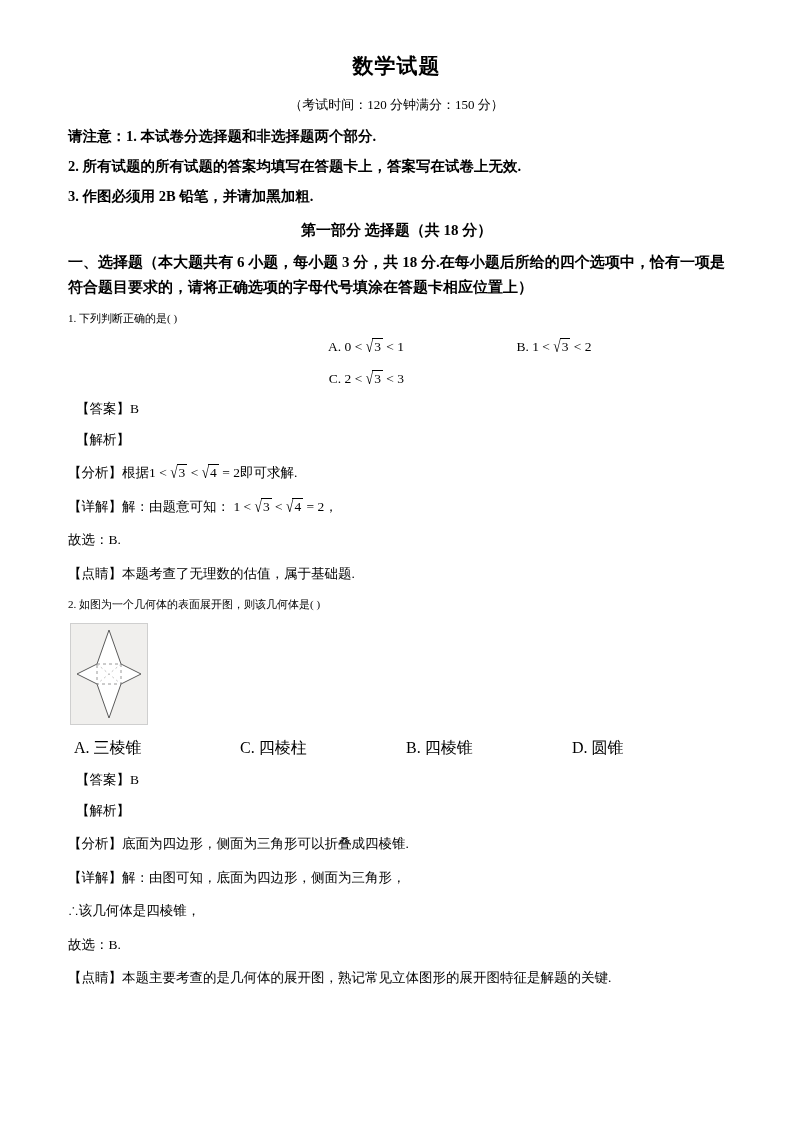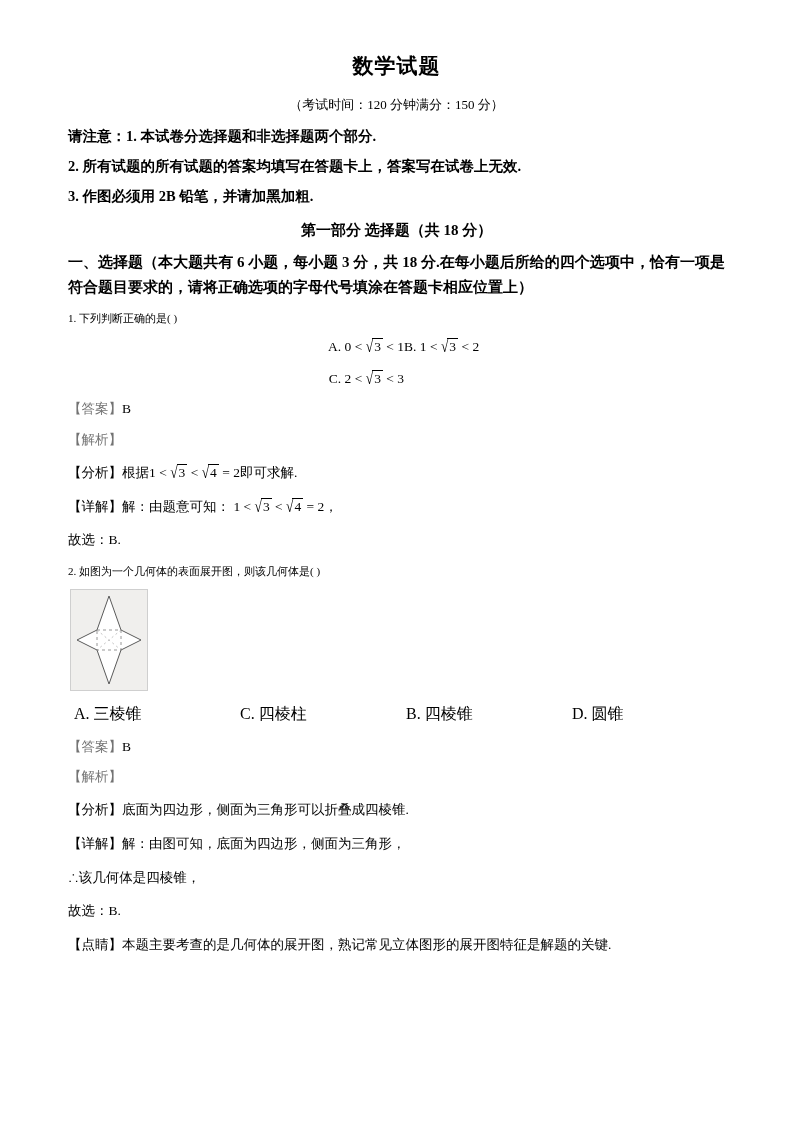--- a/index.html
+++ b/index.html
@@ -61,29 +61,30 @@
   .opt-row {
     display: flex;
     font-size: 13.5px;
     margin: 10px 0 6px 0;
     line-height: 1.6;
   }
   .opt-row > div {
     flex: 0 0 auto;
   }
   .opt-a { width: 330px; padding-left: 6px; text-align: right; }
-  .opt-b { width: 300px; }
+  .opt-b { width: 300px; text-align: center; }
   .opt4 > div { width: 160px; padding-left: 6px; font-size: 16px; }
   .ans-line, .exp-line {
     font-size: 13.5px;
     margin: 10px 0;
     line-height: 1.5;
   }
   .tag {
-    color: #737373;
+    color: #000000;
+    margin-left: 8px;
   }
   .body-line {
     font-size: 13.5px;
     margin: 12px 0;
     line-height: 1.6;
   }
   .sq {
     display: inline-block;
     position: relative;
     white-space: nowrap;
@@ -172,20 +173,23 @@
   </div>
 
   <div class="body-line">
     <span>【详解】</span><span>解：由题意可知：</span> 1 &lt;
     <span class="sq"><span class="radix">√</span><span class="rad-body">3</span></span> &lt;
     <span class="sq"><span class="radix">√</span><span class="rad-body">4</span></span> = 2<span>，</span>
   </div>
 
   <div class="body-line">故选：B.</div>
 
+  <div class="body-line">
+    <span>【点睛】</span><span>本题考查了无理数的估值，属于基础题.</span>
+  </div>
 
   <div class="q-line">
     <span>2.</span>
     <span>如图为一个几何体的表面展开图，则该几何体是(     )</span>
   </div>
 
   <div class="img-box">
     <svg width="76" height="100" viewBox="0 0 76 100">
       <rect x="0" y="0" width="76" height="100" fill="#f0efed"></rect>
       <path d="M38 6 L50 40 L70 50 L50 60 L38 94 L26 60 L6 50 L26 40 Z" fill="#ffffff" stroke="#5a5a5a" stroke-width="1"></path>

